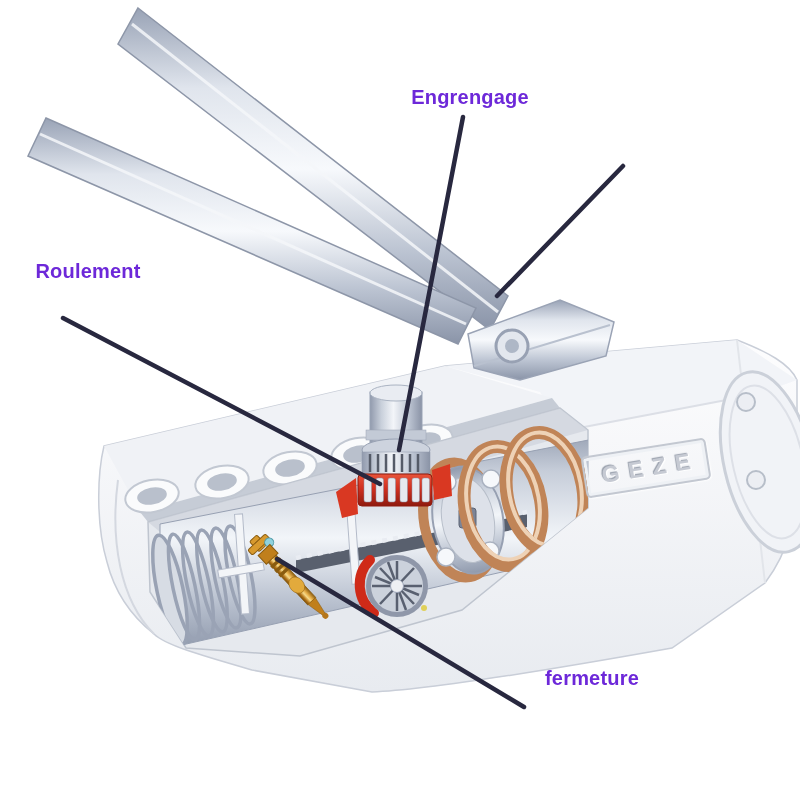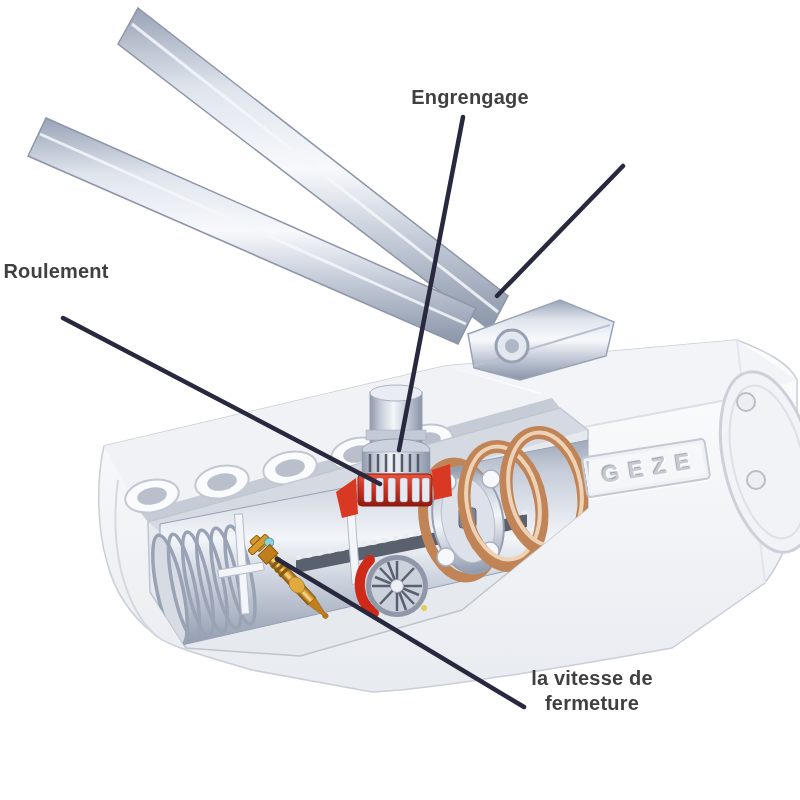--- a/index.html
+++ b/index.html
@@ -1,19 +1,19 @@
 <!DOCTYPE html>
 <html><head>
 <meta charset="utf-8">
 <style>
   html,body{margin:0;padding:0;background:#ffffff;}
   .stage{position:relative;width:800px;height:800px;background:#ffffff;overflow:hidden;
          font-family:"Liberation Sans",sans-serif;}
   .stage svg{position:absolute;left:0;top:0;}
-  .callout{position:absolute;color:#404040;font-size:20px;line-height:26px;font-weight:bold;
+  .callout{position:absolute;color:#6d28d9;font-size:20px;line-height:26px;font-weight:bold;
            text-align:center;letter-spacing:.2px;}
   .callout span{display:block;}
   .geze-badge{position:absolute;left:583px;top:447px;width:122px;height:38px;
               transform:rotate(-9deg);border:2px solid #c3c8d1;border-radius:5px;
               box-shadow:inset 0 0 0 3px #eef1f5, 1px 1px 2px rgba(255,255,255,.9);
               display:flex;align-items:center;justify-content:center;}
   .geze-badge span{font-weight:bold;font-size:23px;letter-spacing:9px;padding-left:9px;
               color:#c6cad3;text-shadow:1px 1px 0 #ffffff,-1px -1px 1px #9aa1ad;}
 </style>
 </head>
@@ -249,21 +249,20 @@
 
 <div class="geze-badge">
   <span>GEZE</span>
 </div>
 
 <div class="callout" style="left:390px;top:84px;width:160px;">
   <span>Engrengage</span>
 </div>
 <div class="callout" style="left:576px;top:116px;width:122px;">
 </div>
-<div class="callout" style="left:0px;top:258px;width:112px;">
+<div class="callout" style="left:0px;top:258px;width:112px;padding-left:32px;">
   <span>Roulement</span>
 </div>
 <div class="callout" style="left:511px;top:666px;width:162px;line-height:25px;">
-  <span>la vitesse de</span>
   <span>fermeture</span>
 </div>
 
 </div>
 
 </body></html>

